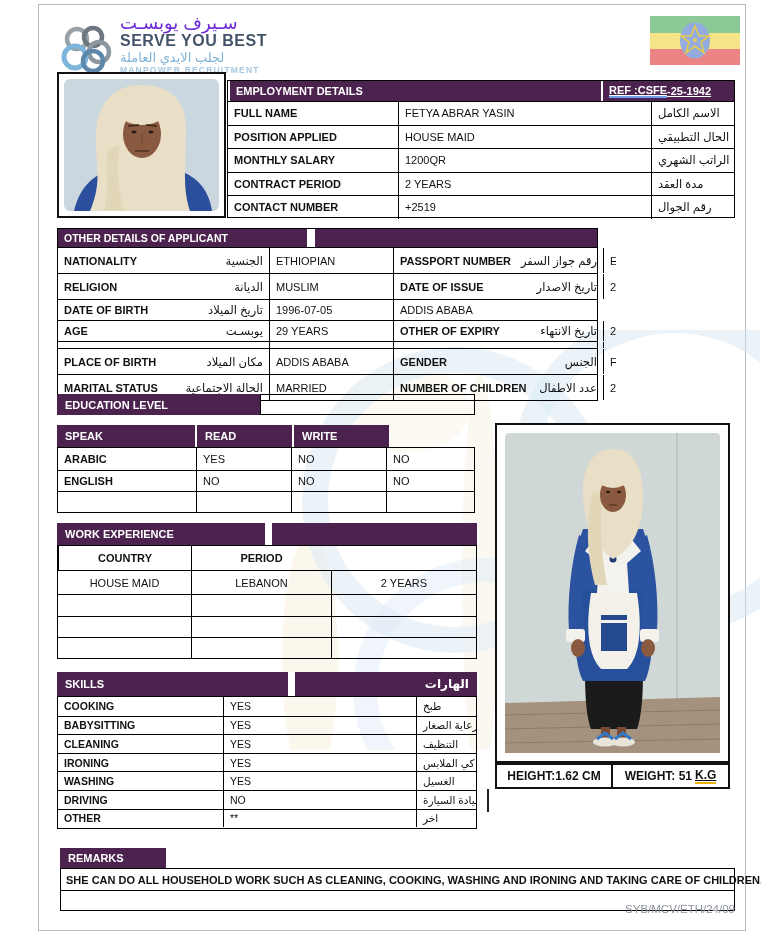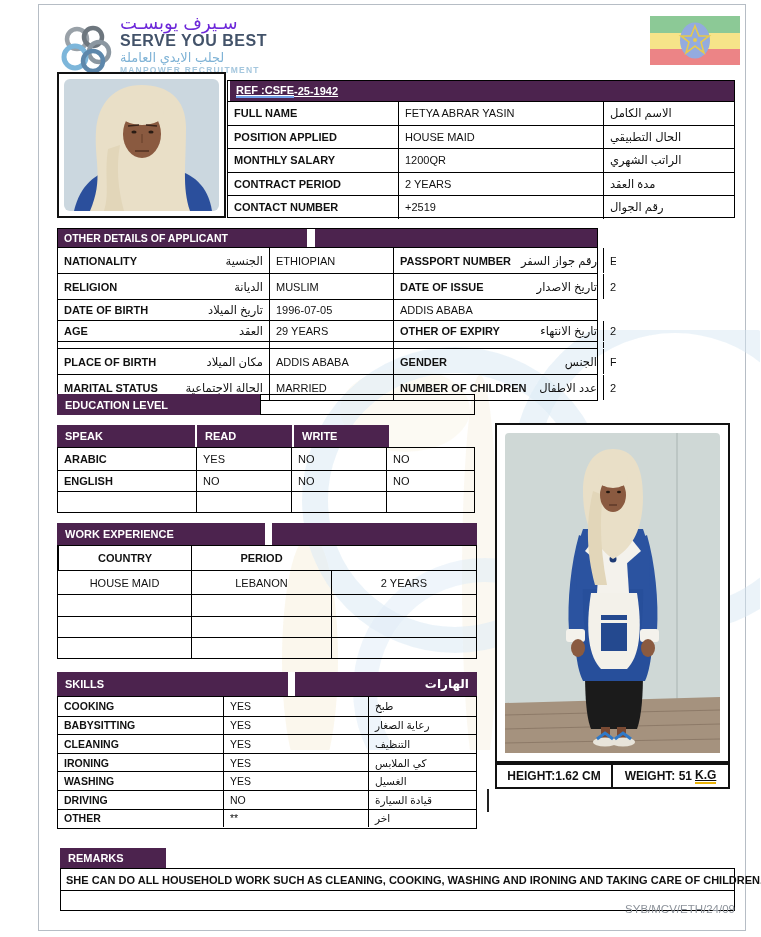--- a/index.html
+++ b/index.html
@@ -23,21 +23,21 @@
   .flag { position:absolute; left:650px; top:16px; }
 
   
   .tbl { position:absolute; border:1.5px solid #000; background:transparent; }
   .row { display:grid; border-top:1px solid #000; }
   .row.first { border-top:none; }
   .c { border-left:1px solid #000; padding:2px 6px; font-size:11px;
        display:flex; align-items:center; white-space:nowrap; overflow:hidden; }
   .c.nl { border-left:none; }
   .lbl { font-weight:bold; }
-  .ar { justify-content:flex-end; direction:rtl; font-size:11.5px; }
+  .ar { justify-content:flex-end; direction:rtl; font-size:11.5px;margin-left:48px; }
   .ctr { justify-content:center; text-align:center; }
 
   .accent { background:#4C234E; color:#fff; font-weight:bold; }
   .bar { position:absolute; background:#4C234E; color:#fff; font-weight:bold; font-size:11px;
          display:flex; align-items:center; padding:0 8px; }
   .bar .divider { position:absolute; top:0; bottom:0; width:7px; background:#fff; }
 
   
   .emp { left:227px; top:80px; width:508px; height:138px; }
   .emp .hdr { grid-template-columns:373px 1fr; height:20px; font-size:11px; }
@@ -154,20 +154,21 @@
       <ellipse cx="87" cy="53" rx="2.6" ry="1.6" fill="#2a1c14"></ellipse>
       <path d="M64,47 L75,46" stroke="#3a241a" stroke-width="1.6" fill="none"></path>
       <path d="M82,46 L93,47" stroke="#3a241a" stroke-width="1.6" fill="none"></path>
       <path d="M78,55 L78,64" stroke="#6f4630" stroke-width="1.4" fill="none"></path>
       <path d="M71,72 L85,72" stroke="#5e3a28" stroke-width="2" fill="none"></path>
     </svg>
   </div>
 
   <div class="tbl emp">
     <div class="row hdr first accent">
+      <div class="c nl">EMPLOYMENT DETAILS</div>
       <div class="c">
         <span class="ref-a">REF :CSFE</span>
           <span class="ref-b">-25-1942</span>
       </div>
     </div>
     <div class="row body">
       <div class="c nl lbl">FULL NAME</div>
       <div class="c">FETYA ABRAR YASIN</div>
       <div class="c ar">الاسم الكامل</div>
     </div>
@@ -226,21 +227,21 @@
       <div class="c nl pair">
           <span class="lbl">DATE OF BIRTH</span>
           <span class="arr">تاريخ الميلاد</span>
         </div>
       <div class="c">1996-07-05</div>
       <div class="c">ADDIS ABABA</div>
     </div>
     <div class="row body h21">
       <div class="c nl pair">
           <span class="lbl">AGE</span>
-          <span class="arr">العقد</span>
+          <span class="arr">يوبسـت</span>
         </div>
       <div class="c">29 YEARS</div>
       <div class="c pair">
           <span class="lbl">OTHER OF EXPIRY</span>
           <span class="arr">تاريخ الانتهاء</span>
         </div>
       <div class="c">2029-11-19</div>
     </div>
     <div class="row body h7">
       <div class="c nl"></div>

